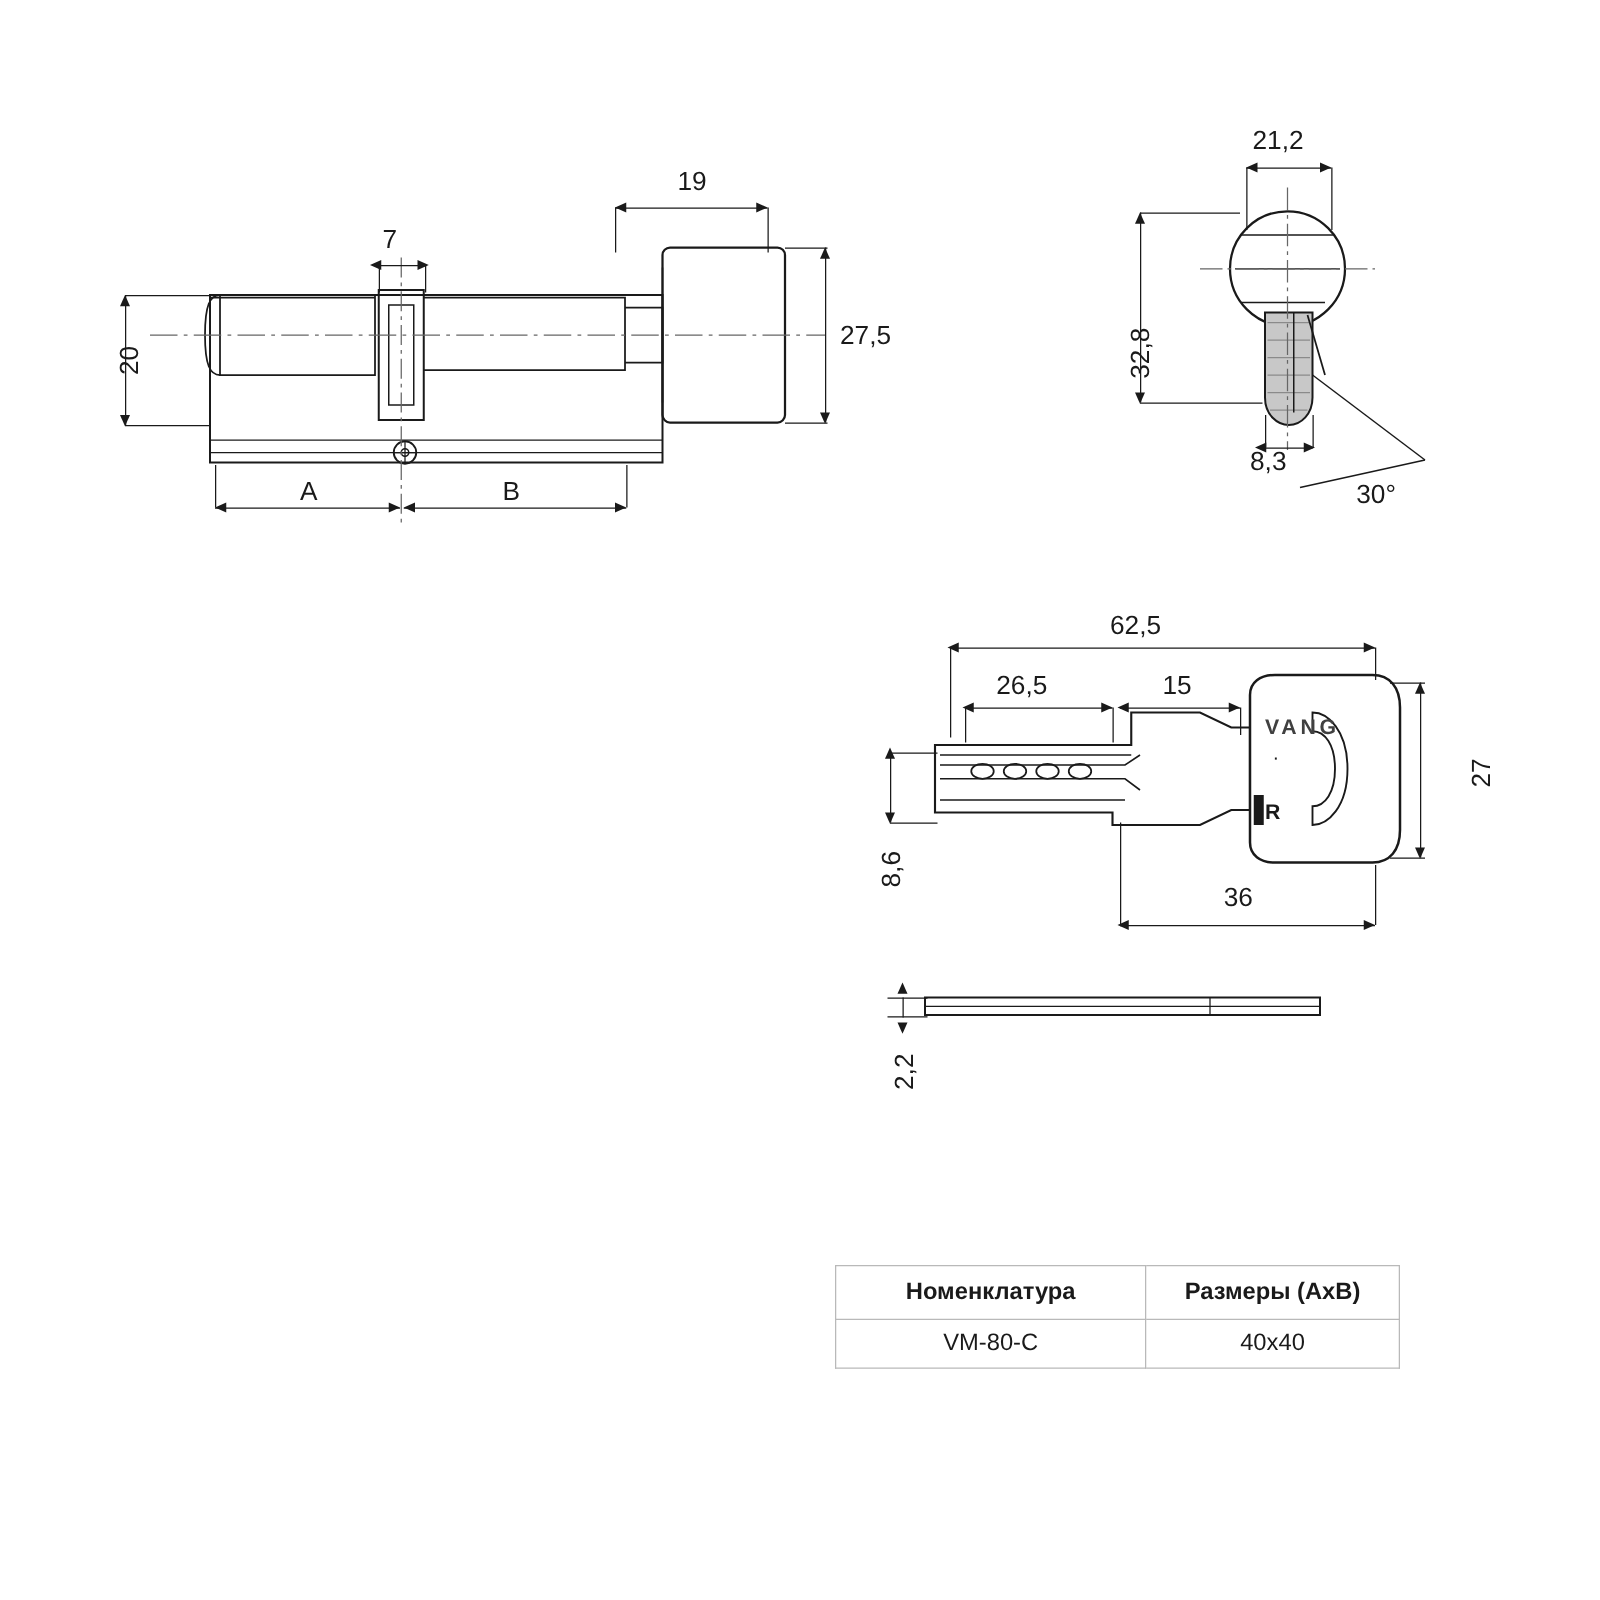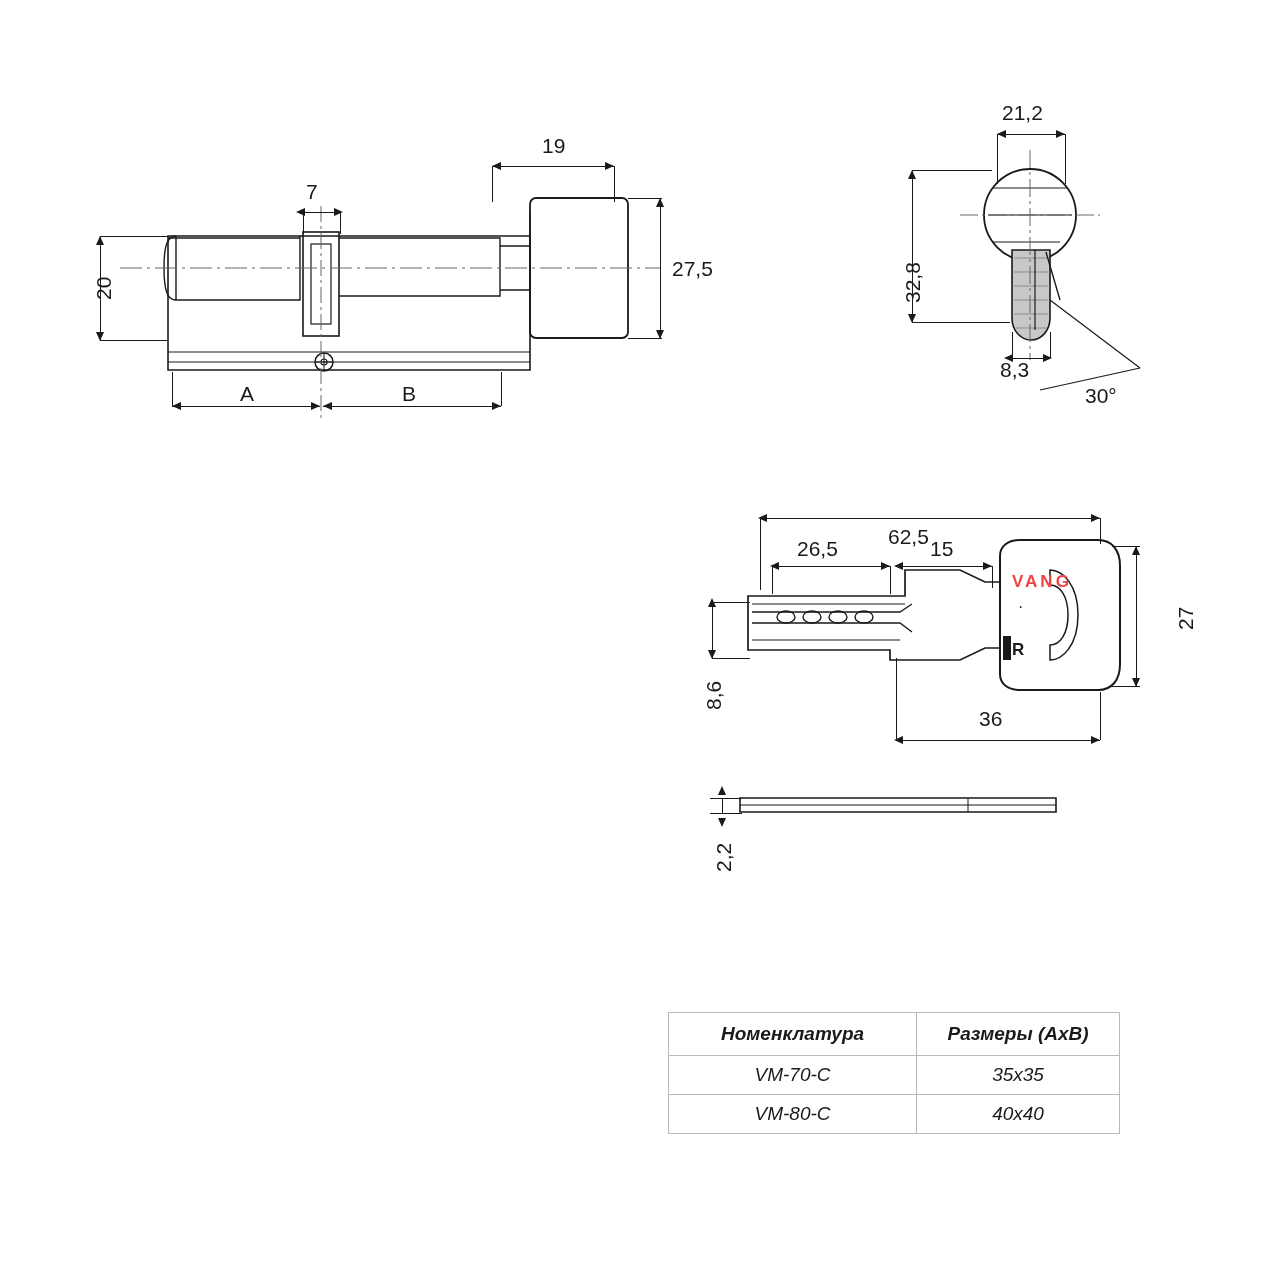--- a/index.html
+++ b/index.html
@@ -72,21 +72,20 @@
     width: 452px;
     border-collapse: collapse;
     font-size: 19px;
   }
   #spec-table th, #spec-table td {
     border: 1px solid #b9b9b9;
     text-align: center;
     padding: 8px 4px;
     color: #1a1a1a;
     font-weight: normal;
-    font-style: italic;
   }
   #spec-table th {
     font-weight: bold;
     font-size: 19px;
     padding: 10px 4px;
   }
   #spec-table td.name { width: 55%; }
 </style>
 </head>
 <body>
@@ -240,21 +239,21 @@
   <div class="line vline" style="left:1050px; top:332px; height:26px;"></div>
   <div class="dim-text" style="left:1000px; top:358px;">8,3</div>
 
   <div class="dim-text" style="left:1085px; top:384px;">30°</div>
 
   <div class="line hline" style="left:760px; top:518px; width:340px;"></div>
   <div class="arrow arr-left" style="left:758px; top:514px;"></div>
   <div class="arrow arr-right" style="left:1091px; top:514px;"></div>
   <div class="line vline" style="left:760px; top:518px; height:72px;"></div>
   <div class="line vline" style="left:1100px; top:518px; height:26px;"></div>
-  <div class="dim-text" style="left:888px; top:489px;margin-top:36px;">62,5</div>
+  <div class="dim-text" style="left:888px; top:489px;">62,5</div>
 
   <div class="line hline" style="left:772px; top:566px; width:118px;"></div>
   <div class="arrow arr-left" style="left:770px; top:562px;"></div>
   <div class="arrow arr-right" style="left:881px; top:562px;"></div>
   <div class="line vline" style="left:772px; top:566px; height:28px;"></div>
   <div class="line vline" style="left:890px; top:566px; height:28px;"></div>
   <div class="dim-text" style="left:797px; top:537px;">26,5</div>
 
   <div class="line hline" style="left:896px; top:566px; width:96px;"></div>
   <div class="arrow arr-left" style="left:894px; top:562px;"></div>
@@ -283,37 +282,33 @@
   <div class="line hline" style="left:712px; top:658px; width:38px;"></div>
   <div class="dim-text vert" style="left:702px; top:710px;">8,6</div>
 
   <div class="line vline" style="left:722px; top:798px; height:16px;"></div>
   <div class="arrow arr-up" style="left:718px; top:786px;"></div>
   <div class="arrow arr-down" style="left:718px; top:818px;"></div>
   <div class="line hline" style="left:710px; top:798px; width:32px;"></div>
   <div class="line hline" style="left:710px; top:813px; width:32px;"></div>
   <div class="dim-text vert" style="left:712px; top:872px;">2,2</div>
 
-  <div style="position:absolute; left:1012px; top:572px; font-size:17px; letter-spacing:3px; font-weight:bold; color:#ef4444;">VANG</div>
+  <div style="position:absolute; left:1012px; top:572px; font-size:17px; letter-spacing:3px; font-weight:bold; color:#404040;">VANG</div>
   <div style="position:absolute; left:1018px; top:598px; font-size:16px; color:#1a1a1a;">·</div>
   <div style="position:absolute; left:1012px; top:640px; font-size:17px; font-weight:bold; color:#1a1a1a;">R</div>
   <div style="position:absolute; left:1003px; top:636px; width:8px; height:24px; background:#1a1a1a;"></div>
 
   <table id="spec-table">
     <thead>
       <tr>
         <th class="name">Номенклатура</th>
         <th>Размеры (AxB)</th>
       </tr>
     </thead>
     <tbody>
       <tr>
-        <td class="name">VM-70-C</td>
-        <td>35x35</td>
-      </tr>
-      <tr>
         <td class="name">VM-80-C</td>
         <td>40x40</td>
       </tr>
     </tbody>
   </table>
 
 </div>
 
 </body></html>

